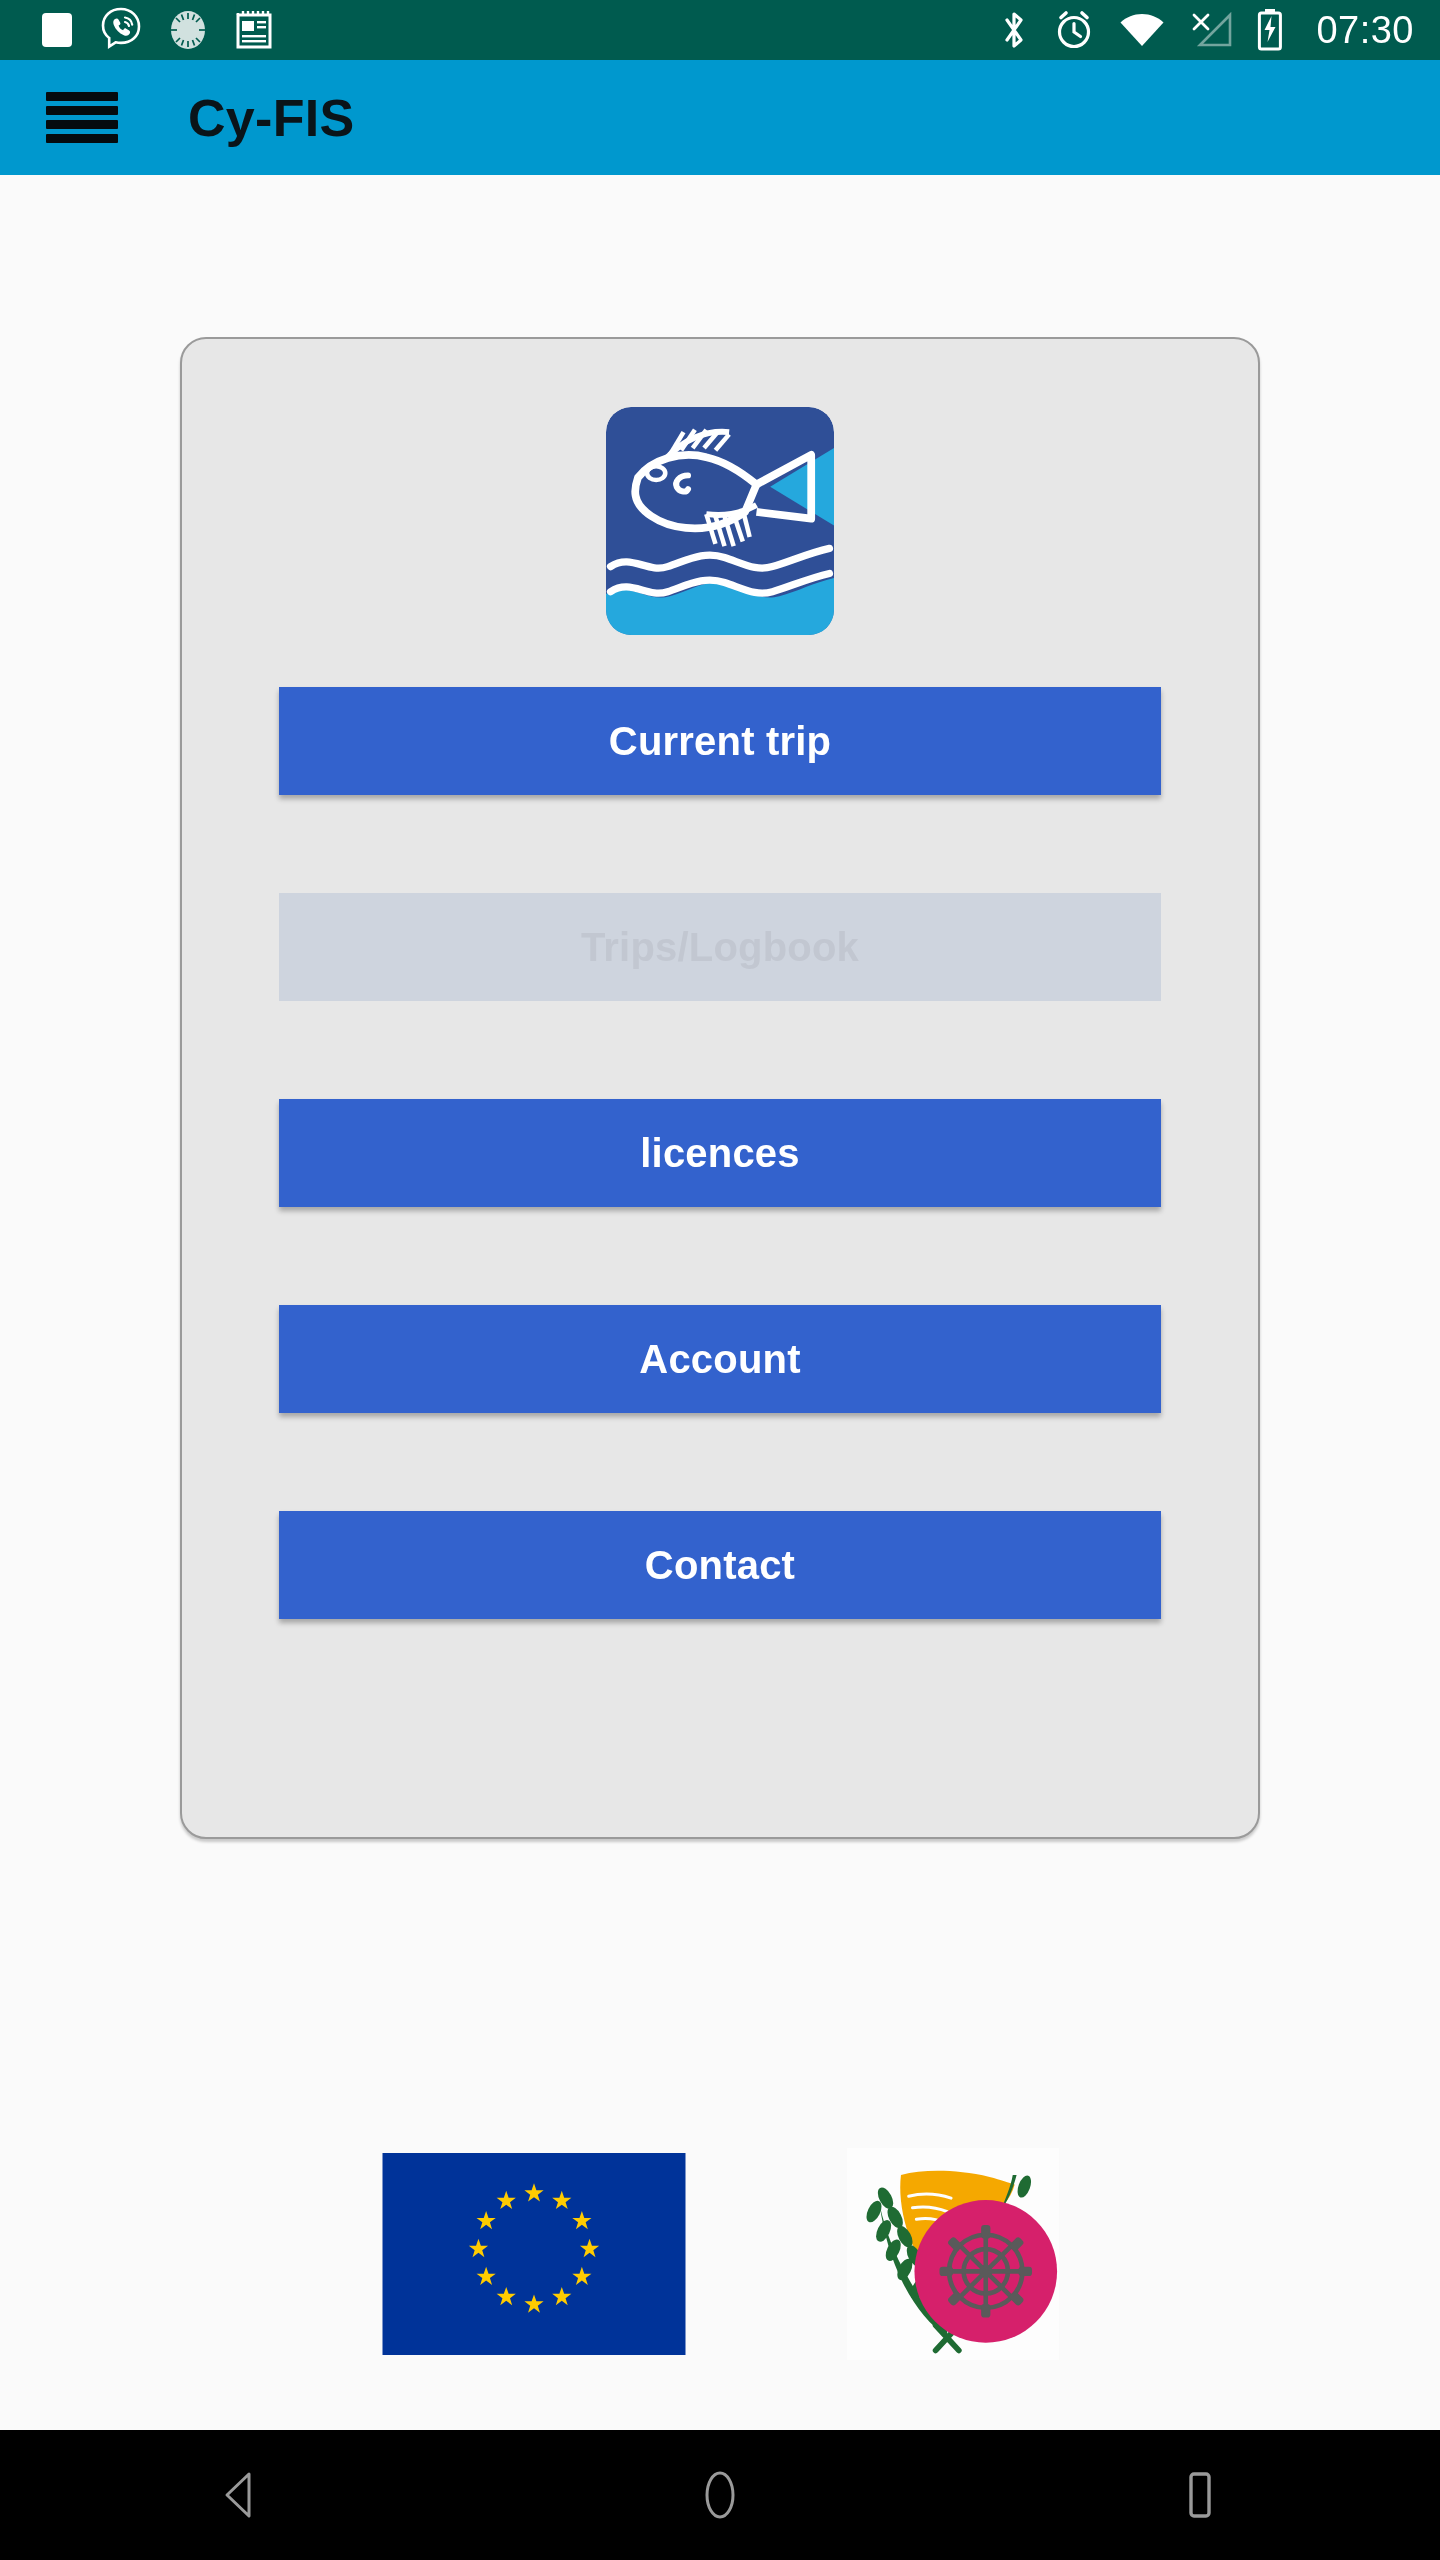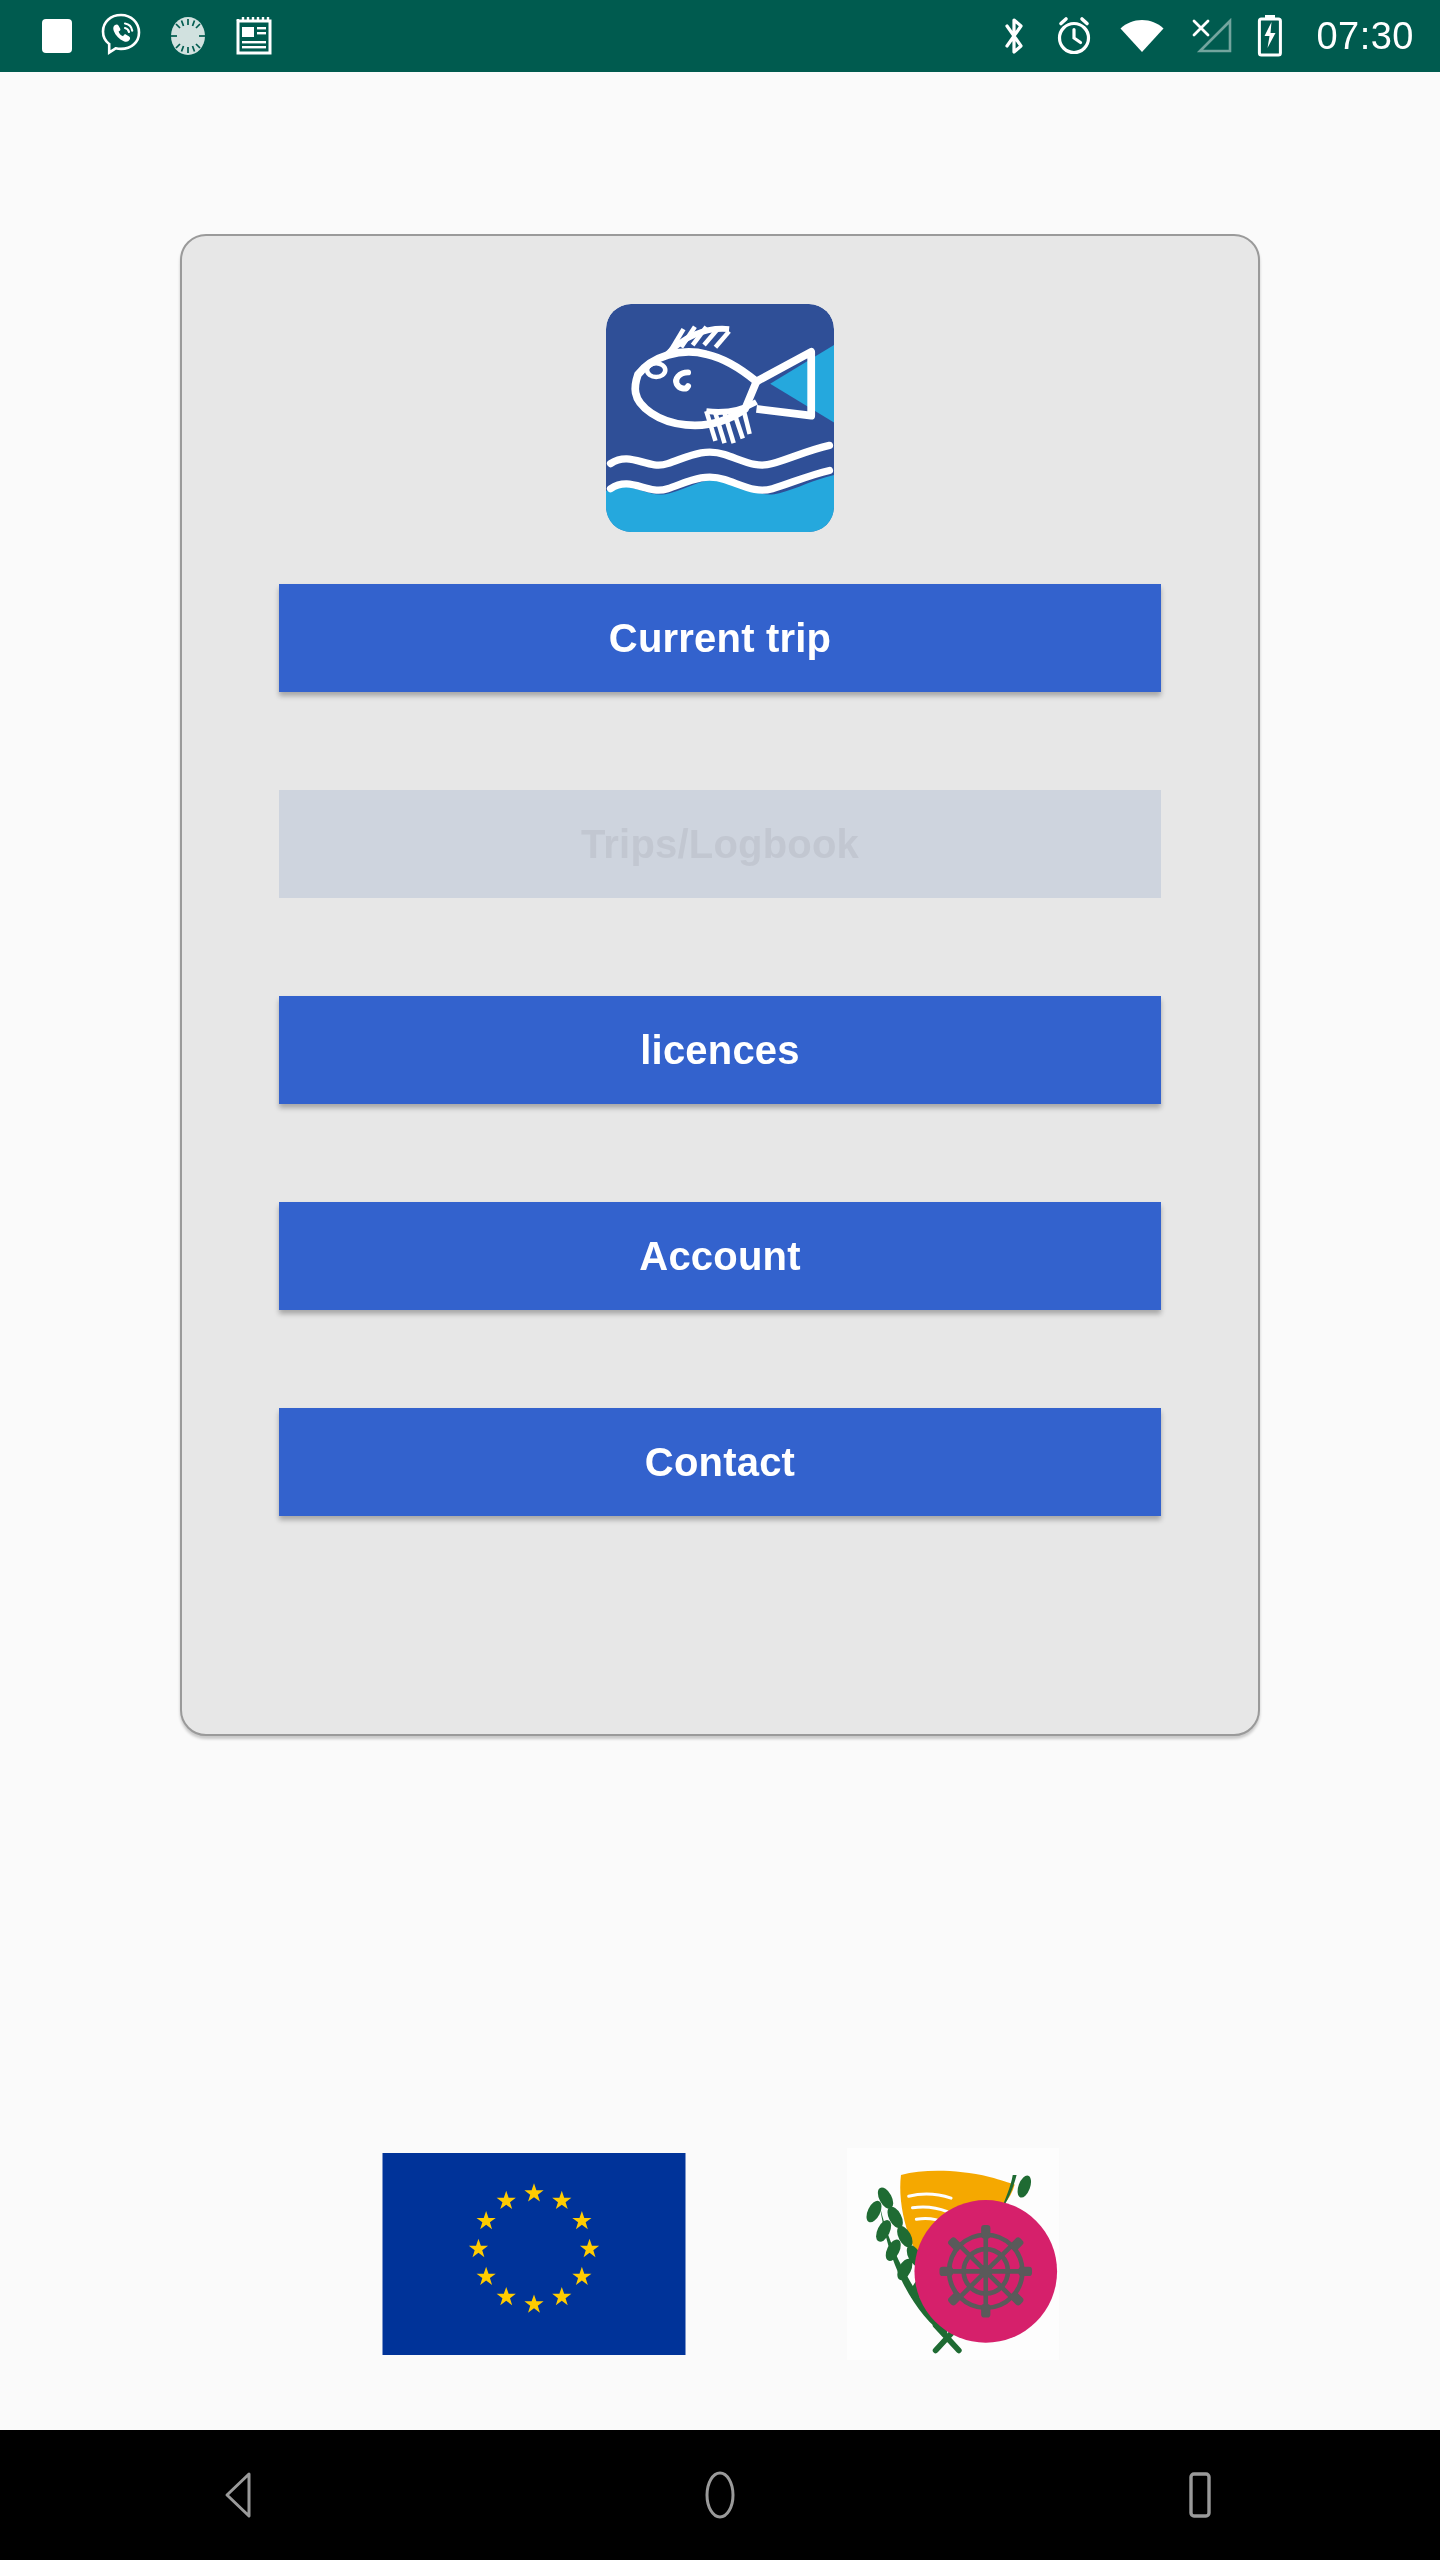--- a/index.html
+++ b/index.html
@@ -17,21 +17,21 @@
     position: relative;
     width: 1440px;
     height: 2560px;
     background: #fafafa;
     display: flex;
     flex-direction: column;
   }
 
   
   .status-bar {
-    height: 72px;
+    height: 60px;
     background: #005b4f;
     display: flex;
     align-items: center;
     padding: 0 26px 0 40px;
     flex: none;
   }
   .status-left {
     display: flex;
     align-items: center;
     gap: 26px;
@@ -285,20 +285,29 @@
           <rect x="9" y="1" width="10" height="4" fill="#ffffff"></rect>
           <rect x="3.4" y="5" width="21" height="36" rx="2" fill="none" stroke="#ffffff" stroke-width="3"></rect>
           <path d="M15.5 8l-7 14h5l-2 12 8-15h-5l1-11z" fill="#ffffff"></path>
         </svg>
       </span>
 
       <span class="status-time">07:30</span>
     </div>
   </div>
 
+  <div class="app-bar">
+    <div class="hamburger">
+      <span></span>
+        <span></span>
+        <span></span>
+        <span></span>
+    </div>
+    <div class="app-title">Cy-FIS</div>
+  </div>
 
   <div class="content">
 
     <div class="card">
 
       <div class="logo-wrap">
         <svg width="228" height="228" viewBox="0 0 100 100">
           <defs>
             <clipPath id="logoclip">
                 <rect x="0" y="0" width="100" height="100" rx="11"></rect>

